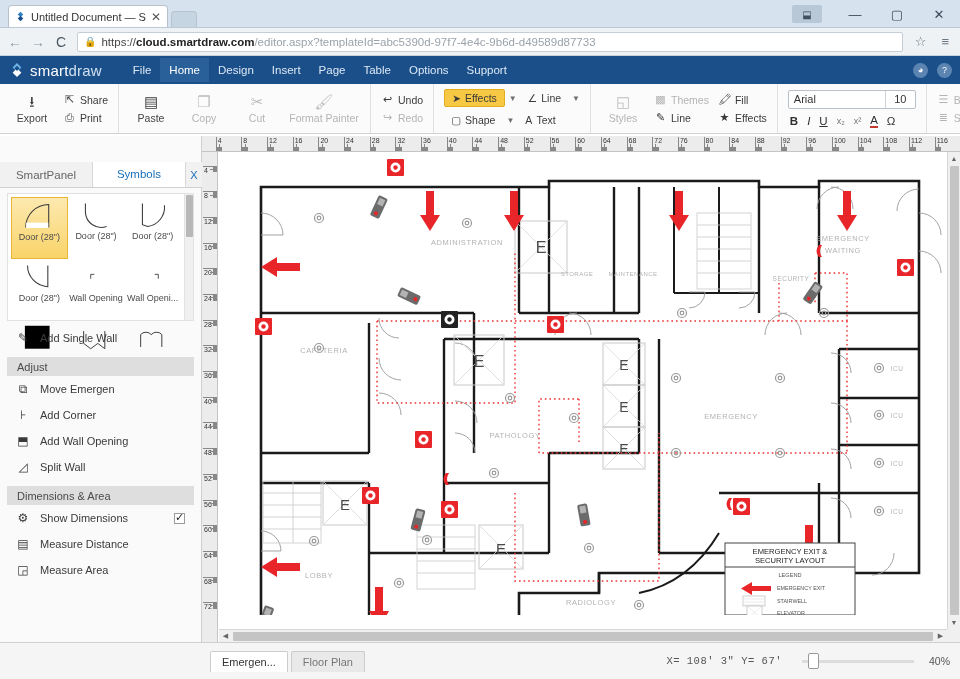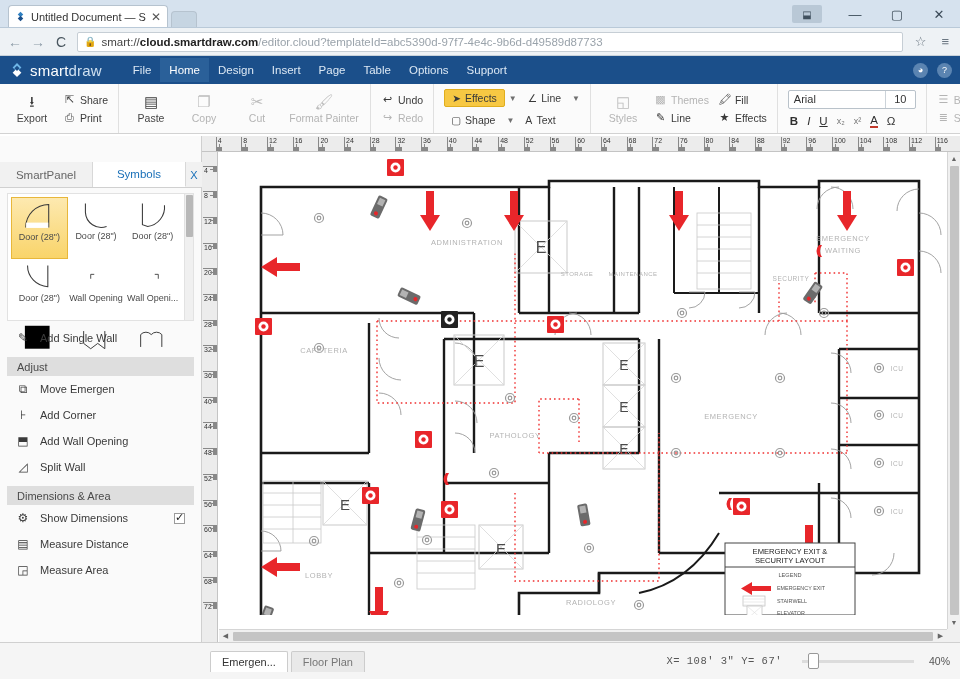--- a/index.html
+++ b/index.html
@@ -165,21 +165,21 @@
     <div class="wbtn">✕</div>
   </div>
 </div>
 
 <div id="browser-navbar">
   <span class="navicon">←</span>
   <span class="navicon">→</span>
   <span class="navicon active">C</span>
   <div id="urlbar">
     <span class="lock">🔒</span>
-    <span class="url"><i>smart://</i><b>cloud.smartdraw.com</b><span>/editor.cloud?templateId=abc5390d-97f7-4e4c-9b6d-d49589d87733</span></span>
+    <span class="url"><i>https://</i><b>cloud.smartdraw.com</b><span>/editor.aspx?templateId=abc5390d-97f7-4e4c-9b6d-d49589d87733</span></span>
   </div>
   <span class="starbtn">☆</span>
   <span class="menubtn">≡</span>
 </div>
 
 <div id="appbar">
   <div id="logo">
     <svg class="mark" viewBox="0 0 16 16">
       <polygon points="8,0 13,5 8,10 3,5" fill="#6fb7e8"></polygon>
       <polygon points="8,6 13,11 8,16 3,11" fill="#ffffff"></polygon>

